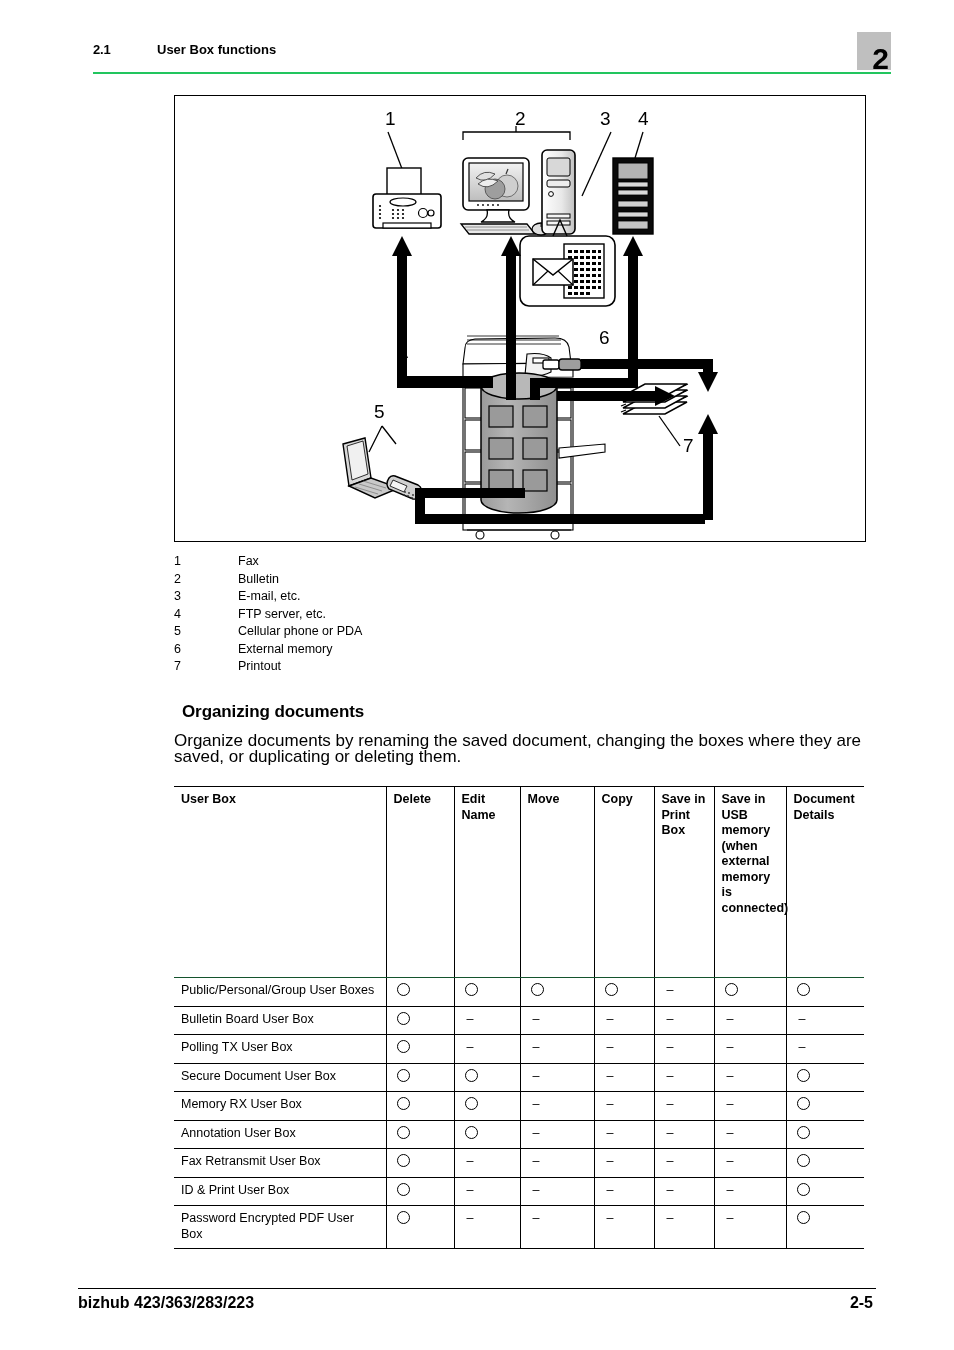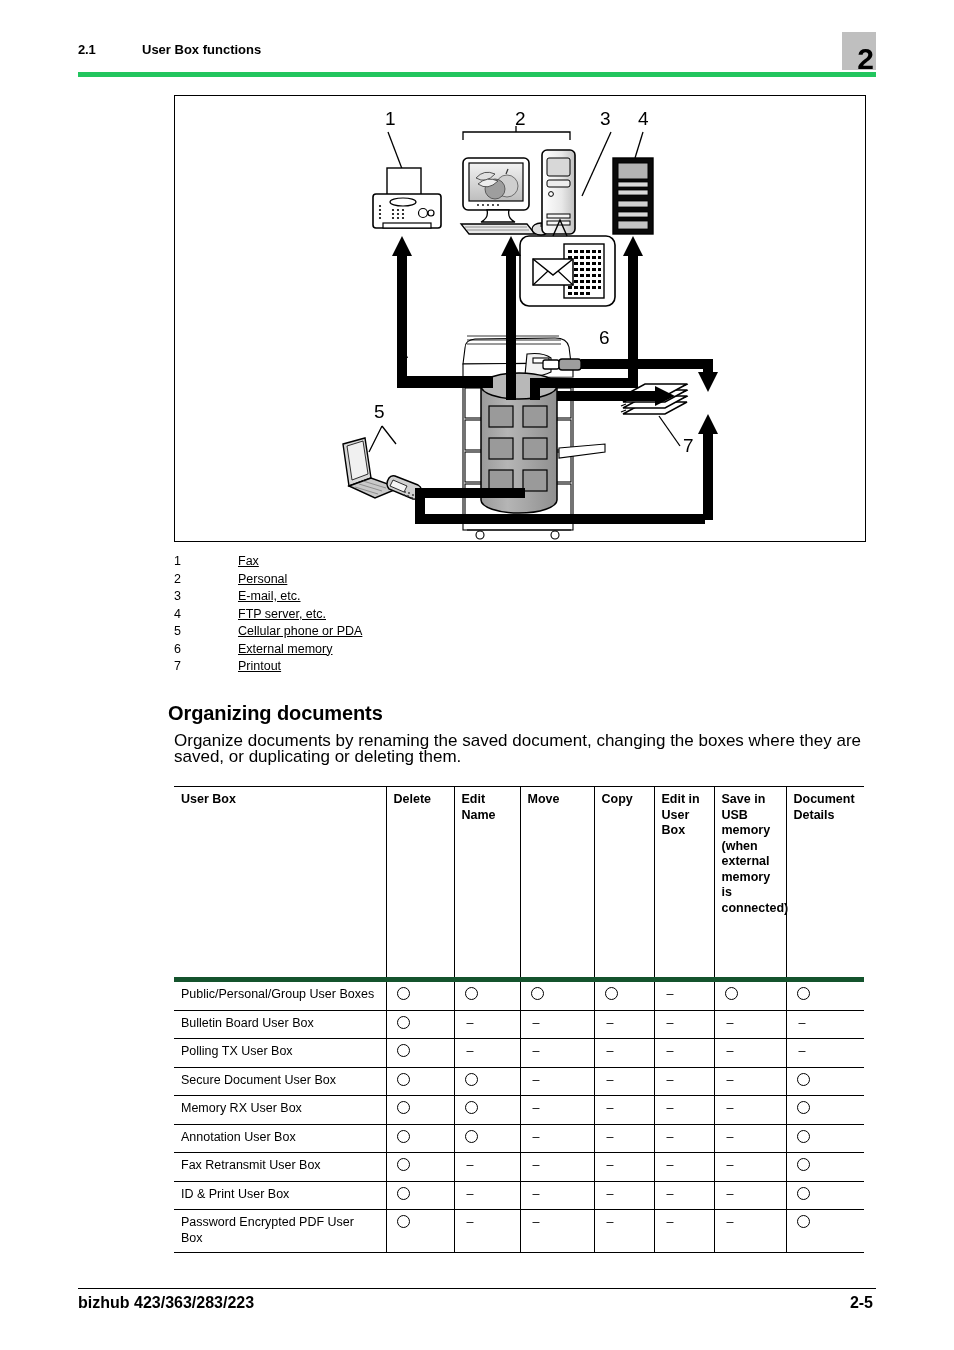--- a/index.html
+++ b/index.html
@@ -12,25 +12,25 @@
     height: 1350px;
     position: relative;
     font-family: "Liberation Sans", sans-serif;
     color: #000000;
     overflow: hidden;
   }
 
   
   .page-header {
     position: absolute;
-    left: 78px;
+    left: 93px;
     top: 38px;
     width: 798px;
     height: 34px;
-    border-bottom: 5px solid #22c55e;
+    border-bottom: 2px solid #22c55e;
   }
   .hdr-num {
     position: absolute;
     left: 0;
     top: 4px;
     font-size: 13px;
     font-weight: bold;
     letter-spacing: -0.2px;
   }
   .hdr-title {
@@ -77,28 +77,28 @@
     top: 554px;
     width: 500px;
   }
   .legend-row {
     display: flex;
     height: 17.5px;
     align-items: flex-start;
     font-size: 12.5px;
   }
   .legend-num { width: 64px; }
-  .legend-label { flex: 1; text-decoration: underline; }
+  .legend-label { flex: 1; }
 
   
   .section-head {
     position: absolute;
-    left: 168px;
+    left: 182px;
     top: 702px;
-    font-size: 20px;
+    font-size: 17px;
     font-weight: bold;
     letter-spacing: -0.1px;
   }
   .section-para {
     position: absolute;
     left: 174px;
     top: 733px;
     width: 692px;
     font-size: 17px;
     line-height: 16px;
@@ -122,21 +122,21 @@
     font-size: 12.5px;
     font-weight: normal;
     text-align: left;
   }
   .doc-table .vline {
     border-left: 1px solid #000;
   }
   .doc-table thead th {
     font-weight: bold;
     border-top: 1px solid #000;
-    border-bottom: 5px solid #14532d;
+    border-bottom: 1px solid #14532d;
   }
   .cell-pad {
     padding: 5px 7px 6px 7px;
     line-height: 15.5px;
   }
   .hdr-cell {
     padding: 5px 6px 6px 7px;
     line-height: 15.5px;
   }
   .mark-cell {
@@ -478,21 +478,21 @@
 </svg>
 </div>
 
 <div class="legend">
   <div class="legend-row">
     <div class="legend-num">1</div>
     <div class="legend-label">Fax</div>
   </div>
   <div class="legend-row">
     <div class="legend-num">2</div>
-    <div class="legend-label">Personal</div>
+    <div class="legend-label">Bulletin</div>
   </div>
   <div class="legend-row">
     <div class="legend-num">3</div>
     <div class="legend-label">E-mail, etc.</div>
   </div>
   <div class="legend-row">
     <div class="legend-num">4</div>
     <div class="legend-label">FTP server, etc.</div>
   </div>
   <div class="legend-row">
@@ -534,21 +534,21 @@
       <th class="vline">
           <div class="hdr-cell">Edit Name</div>
         </th>
       <th class="vline">
           <div class="hdr-cell">Move</div>
         </th>
       <th class="vline">
           <div class="hdr-cell">Copy</div>
         </th>
       <th class="vline">
-          <div class="hdr-cell">Edit in User Box</div>
+          <div class="hdr-cell">Save in Print Box</div>
         </th>
       <th class="vline">
           <div class="hdr-cell">Save in USB memory (when external memory is connected)</div>
         </th>
       <th class="vline">
           <div class="hdr-cell">Document Details</div>
         </th>
     </tr>
   </thead>
   <tbody>

